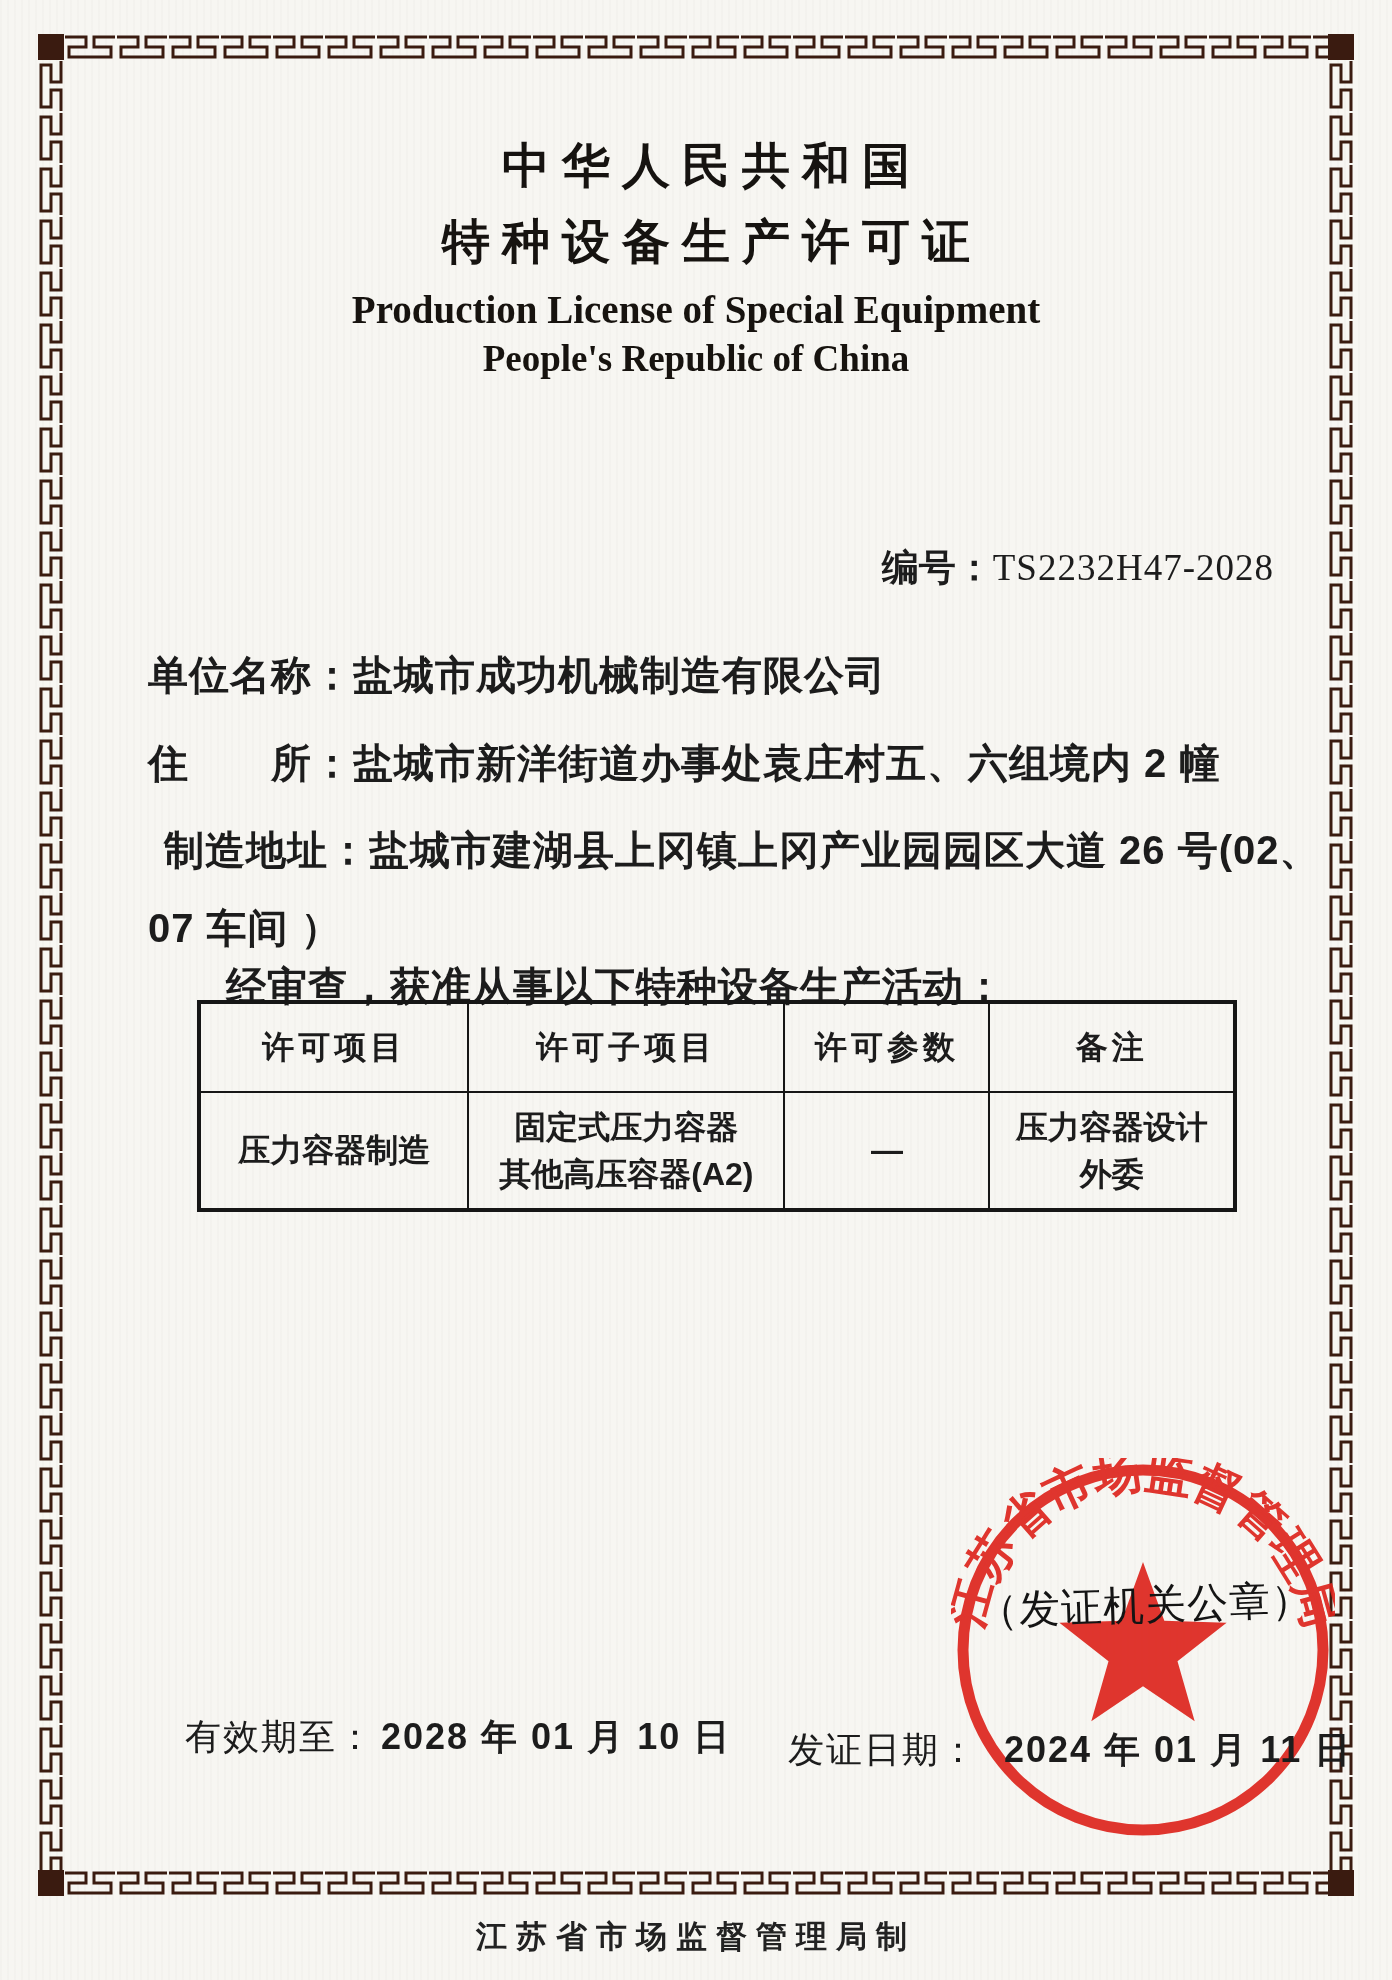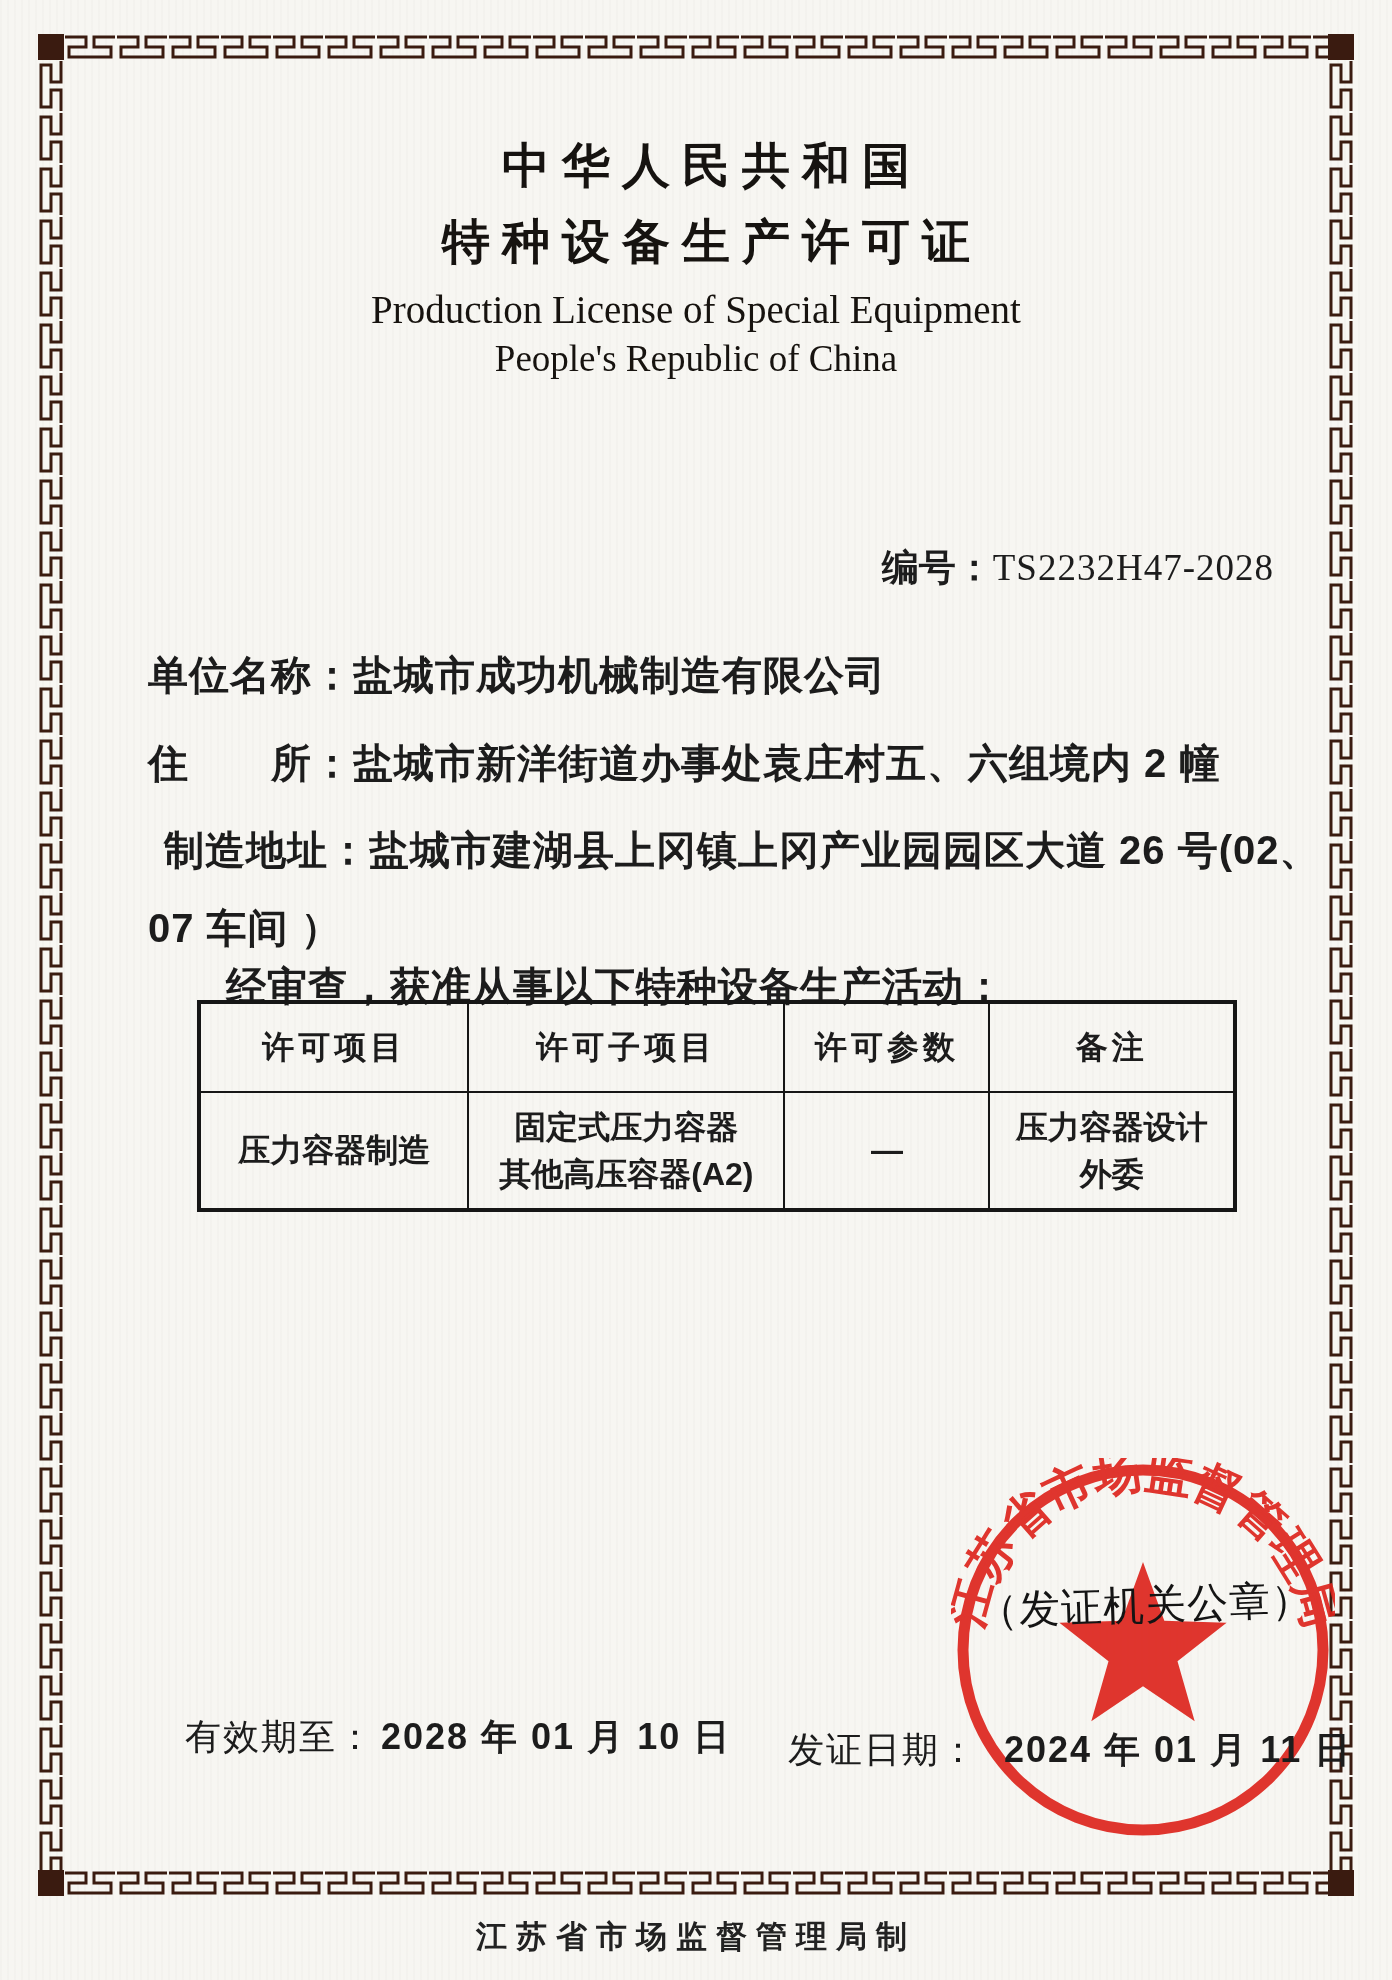--- a/index.html
+++ b/index.html
@@ -24,21 +24,21 @@
   }
   
   .border-strip{position:absolute;color:var(--border-brown);}
   .border-corner{position:absolute;width:26px;height:26px;background:var(--border-brown);}
   
   .title-cn{position:absolute;left:16px;width:100%;text-align:center;
     font-weight:700;font-size:48px;letter-spacing:12px;color:#161310;}
   .t1{top:134px;}
   .t2{top:210px;}
   .title-en{position:absolute;left:0;width:100%;text-align:center;
-    font-family:"Liberation Serif", serif;font-weight:400;color:#17130f;}
+    font-family:"Liberation Serif", serif;font-weight:700;color:#17130f;}
   .e1{top:287px;font-size:39px;}
   .e2{top:337px;font-size:37px;}
   
   .serial{position:absolute;top:543px;right:118px;font-size:37px;font-weight:600;}
   .serial .num{font-family:"Liberation Serif", serif;font-weight:400;letter-spacing:1px;}
   
   .field{position:absolute;left:148px;font-size:40px;font-weight:600;letter-spacing:1px;white-space:nowrap;}
   .f-unit{top:648px;}
   .f-addr{top:736px;}
   .f-mfg{top:823px;margin-left:16px;}

